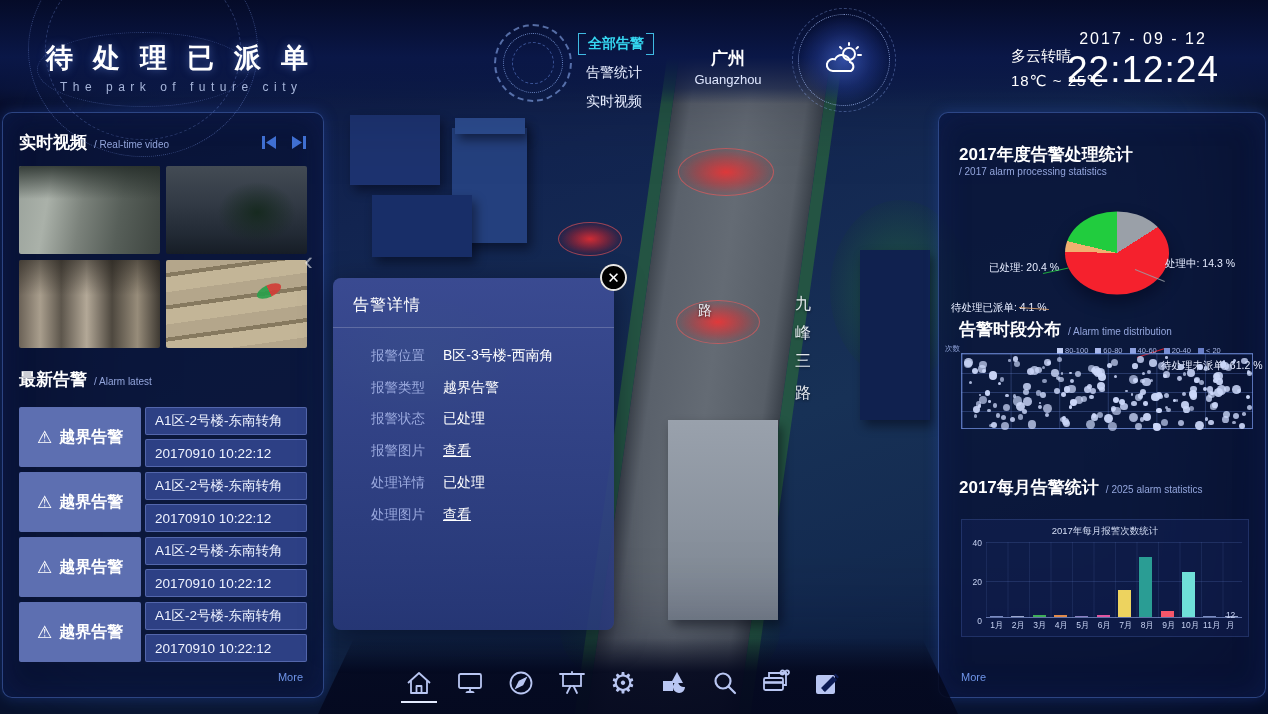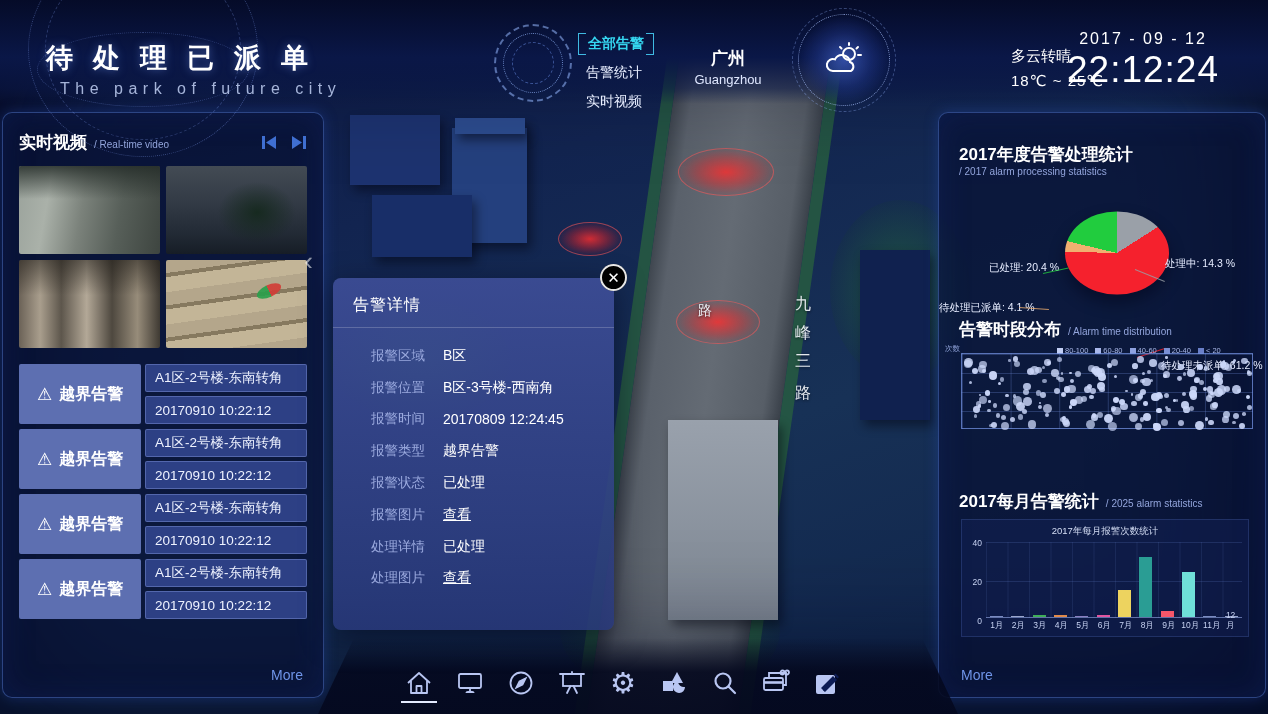--- a/index.html
+++ b/index.html
@@ -26,21 +26,21 @@
   #map .vignette { position:absolute; inset:0; box-shadow:inset 0 0 120px 40px rgba(4,8,30,.8); }
 
   
   #header { position:absolute; left:0; top:0; width:1268px; height:104px; z-index:5;
       background:linear-gradient(180deg,#050b28 0%,#0a1747 55%,rgba(10,23,71,.55) 85%,rgba(10,23,71,0) 100%); }
   .globe { position:absolute; left:28px; top:-58px; width:230px; height:215px; border-radius:50%;
       border:1px dotted rgba(140,170,255,.55); opacity:.65; }
   .globe::before { content:""; position:absolute; inset:16px; border-radius:50%; border:1px dashed rgba(140,170,255,.4); }
   .globe::after { content:""; position:absolute; left:8px; right:8px; top:42%; height:34%; border-radius:50%; border:1px dotted rgba(140,170,255,.45); }
   .logo-title { position:absolute; left:46px; top:40px; font-size:27px; font-weight:bold; letter-spacing:20px; color:#fff; text-shadow:0 0 8px rgba(120,160,255,.5); white-space:nowrap; }
-  .logo-sub { position:absolute; left:60px; top:80px; font-size:16px; letter-spacing:5.5px; color:rgba(205,220,255,.8); white-space:nowrap; }
+  .logo-sub { position:absolute; left:60px; top:80px; font-size:12px; letter-spacing:5.5px; color:rgba(205,220,255,.8); white-space:nowrap; }
   .nav-ring { position:absolute; left:494px; top:24px; width:78px; height:78px; border-radius:50%;
       border:2px dashed rgba(150,185,255,.55); }
   .nav-ring::before { content:""; position:absolute; inset:7px; border-radius:50%; border:1px dotted rgba(150,185,255,.7); }
   .nav-ring::after { content:""; position:absolute; inset:16px; border-radius:50%; border:1px dashed rgba(120,160,255,.45); }
   #nav { position:absolute; left:578px; top:33px; display:flex; flex-direction:column; gap:7px; }
   .nav-item { font-size:14px; color:#e8eeff; cursor:pointer; padding:2px 8px; white-space:nowrap; }
   .nav-item.active { color:#35d6f0; font-weight:bold; position:relative; padding:2px 10px; }
   .nav-item.active::before, .nav-item.active::after { content:""; position:absolute; top:0; bottom:0; width:7px; border:1px solid rgba(70,205,245,.9); }
   .nav-item.active::before { left:0; border-right:none; }
   .nav-item.active::after { right:0; border-left:none; }
@@ -86,21 +86,21 @@
 
   #alarm-head { margin-top:20px; }
   #alarm-list { margin-top:16px; display:flex; flex-direction:column; gap:5px; }
   .alarm-row { display:flex; height:60px; cursor:pointer; }
   .alarm-type { width:122px; background:rgba(101,119,188,.92); display:flex; align-items:center; justify-content:center;
       gap:7px; font-size:16px; font-weight:bold; color:#fff; border-radius:2px; }
   .alarm-type .warn { font-size:17px; font-weight:normal; }
   .alarm-right { flex:1; margin-left:4px; display:flex; flex-direction:column; gap:4px; }
   .alarm-cell { flex:1; background:rgba(52,72,146,.85); border:1px solid rgba(130,150,220,.45);
       border-radius:2px; display:flex; align-items:center; padding-left:9px; font-size:13.5px; color:#eef2ff; white-space:nowrap; }
-  .more-link { color:#6f94e8; font-size:14px; cursor:pointer; }
+  .more-link { color:#6f94e8; font-size:11px; cursor:pointer; }
   #left-more { position:absolute; right:20px; bottom:14px; }
 
   
   .rp-abs { position:absolute; }
   #pie-wrap { position:absolute; left:0; top:70px; width:328px; height:135px; }
   #pie { position:absolute; left:126px; top:18px; width:104px; height:104px; border-radius:50%;
       transform:scaleY(.8); box-shadow:0 10px 18px rgba(0,0,20,.45); }
   .pie-label { position:absolute; font-size:10.5px; color:#e6ecff; white-space:nowrap; }
   .pie-line { position:absolute; height:1px; transform-origin:left center; opacity:.8; }
   #scatter-legend { position:absolute; left:118px; top:233px; display:flex; gap:7px; }
@@ -233,20 +233,24 @@
           </g>
       </svg>
     </div>
     <div id="video-grid">
       <div class="video-thumb v1"></div>
       <div class="video-thumb v2"></div>
       <div class="video-thumb v3"></div>
       <div class="video-thumb v4"></div>
       <div class="carousel-chevron">‹</div>
     </div>
+    <div class="sec-head" id="alarm-head">
+      <span class="sec-title">最新告警</span>
+      <span class="sec-sub">/ Alarm latest</span>
+    </div>
     <div id="alarm-list">
         <div class="alarm-row">
           <div class="alarm-type">
             <span class="warn">⚠</span>
             <span>越界告警</span>
           </div>
           <div class="alarm-right">
             <div class="alarm-cell">A1区-2号楼-东南转角</div>
             <div class="alarm-cell">20170910 10:22:12</div>
           </div>
@@ -283,30 +287,22 @@
         </div>
       </div>
     <div id="left-more" class="more-link">More</div>
   </div>
 
   <div id="modal">
     <div id="modal-title">告警详情</div>
     <div id="modal-divider"></div>
     <div id="modal-rows">
         <div class="m-row">
-          <div class="m-label">报警区域</div>
-          <div class="m-value">B区</div>
-        </div>
-        <div class="m-row">
           <div class="m-label">报警位置</div>
           <div class="m-value">B区-3号楼-西南角</div>
-        </div>
-        <div class="m-row">
-          <div class="m-label">报警时间</div>
-          <div class="m-value">20170809 12:24:45</div>
         </div>
         <div class="m-row">
           <div class="m-label">报警类型</div>
           <div class="m-value">越界告警</div>
         </div>
         <div class="m-row">
           <div class="m-label">报警状态</div>
           <div class="m-value">已处理</div>
         </div>
         <div class="m-row">
@@ -329,21 +325,21 @@
     <div class="rp-sec-head" style="top:30px;">
       <span class="sec-title" id="pie-title">2017年度告警处理统计</span>
     </div>
     <div class="rp-abs" style="left:20px;top:53px;font-size:10px;color:#93a5dc;" id="pie-subtitle">/ 2017 alarm processing statistics</div>
     <div id="pie-wrap">
       <div id="pie" style="background: conic-gradient(rgb(154, 160, 168) 0deg, rgb(154, 160, 168) 51.48deg, rgb(245, 33, 45) 51.48deg, rgb(245, 33, 45) 271.8deg, rgb(240, 176, 112) 271.8deg, rgb(240, 176, 112) 286.56deg, rgb(33, 204, 62) 286.56deg, rgb(33, 204, 62) 360deg);"></div>
     <div class="pie-label" style="left: 226px; top: 74px;">处理中: 14.3 %</div>
         <div class="pie-line" style="left: 196px; top: 86px; width: 32px; background: rgb(154, 160, 168); transform: rotate(22deg);"></div>
         <div class="pie-label" style="left: 222px; top: 176px;">待处理未派单: 61.2 %</div>
         <div class="pie-line" style="left: 198px; top: 174px; width: 30px; background: rgb(245, 33, 45); transform: rotate(-18deg);"></div>
-        <div class="pie-label" style="left: 0; top: 118px;">待处理已派单: 4.1 %</div>
+        <div class="pie-label" style="left: 12px; top: 118px;">待处理已派单: 4.1 %</div>
         <div class="pie-line" style="left: 80px; top: 124px; width: 30px; background: rgb(240, 176, 112); transform: rotate(4deg);"></div>
         <div class="pie-label" style="left: 50px; top: 78px;">已处理: 20.4 %</div>
         <div class="pie-line" style="left: 104px; top: 90px; width: 26px; background: rgb(33, 204, 62); transform: rotate(-12deg);"></div>
       </div>
     <div class="rp-sec-head" style="top:205px;">
       <span class="sec-title" id="scatter-title">告警时段分布</span>
       <span class="sec-sub" id="scatter-subtitle">/ Alarm time distribution</span>
     </div>
     <div class="axis-mini" id="scatter-axis">次数</div>
     <div id="scatter-legend">
@@ -538,21 +534,21 @@
         <div class="dot" style="height: 8.3px; width: 8.3px; left: 252.3px; top: 18.2px; background: rgb(204, 216, 250); opacity: 0.86;"></div>
         <div class="dot" style="height: 5.7px; width: 5.7px; left: 148.7px; top: 51.6px; background: rgb(204, 216, 250); opacity: 0.85;"></div>
         <div class="dot" style="height: 5.2px; width: 5.2px; left: 285.2px; top: 17.1px; background: rgb(204, 216, 250); opacity: 0.8;"></div>
         <div class="dot" style="height: 2.7px; width: 2.7px; left: 45.9px; top: 5.3px; background: rgb(204, 216, 250); opacity: 0.69;"></div>
         <div class="dot" style="height: 4.7px; width: 4.7px; left: 219.5px; top: 37.8px; background: rgb(204, 216, 250); opacity: 0.81;"></div>
         <div class="dot" style="height: 5px; width: 5px; left: 285.2px; top: 51.4px; background: rgb(204, 216, 250); opacity: 0.8;"></div>
         <div class="dot" style="height: 4.8px; width: 4.8px; left: 214.8px; top: 21.8px; background: rgb(204, 216, 250); opacity: 0.85;"></div>
         <div class="dot" style="height: 4.2px; width: 4.2px; left: 34px; top: 59.4px; background: rgb(204, 216, 250); opacity: 0.78;"></div>
         <div class="dot" style="height: 3.2px; width: 3.2px; left: 271.3px; top: 5px; background: rgb(204, 216, 250); opacity: 0.91;"></div>
       </div>
-    <div class="rp-sec-head" style="top:377px;">
+    <div class="rp-sec-head" style="top:363px;">
       <span class="sec-title" id="barsec-title">2017每月告警统计</span>
       <span class="sec-sub" id="barsec-subtitle">/ 2025 alarm statistics</span>
     </div>
     <div id="barchart">
       <div id="bar-title">2017年每月报警次数统计</div>
       <div id="plot">
           <div style="position: relative; width: 13px; height: 100%; display: flex; align-items: flex-end;">
             <div class="bar" style="height: 1.5px; background: rgb(122, 139, 192);"></div>
           </div>
           <div style="position: relative; width: 13px; height: 100%; display: flex; align-items: flex-end;">

